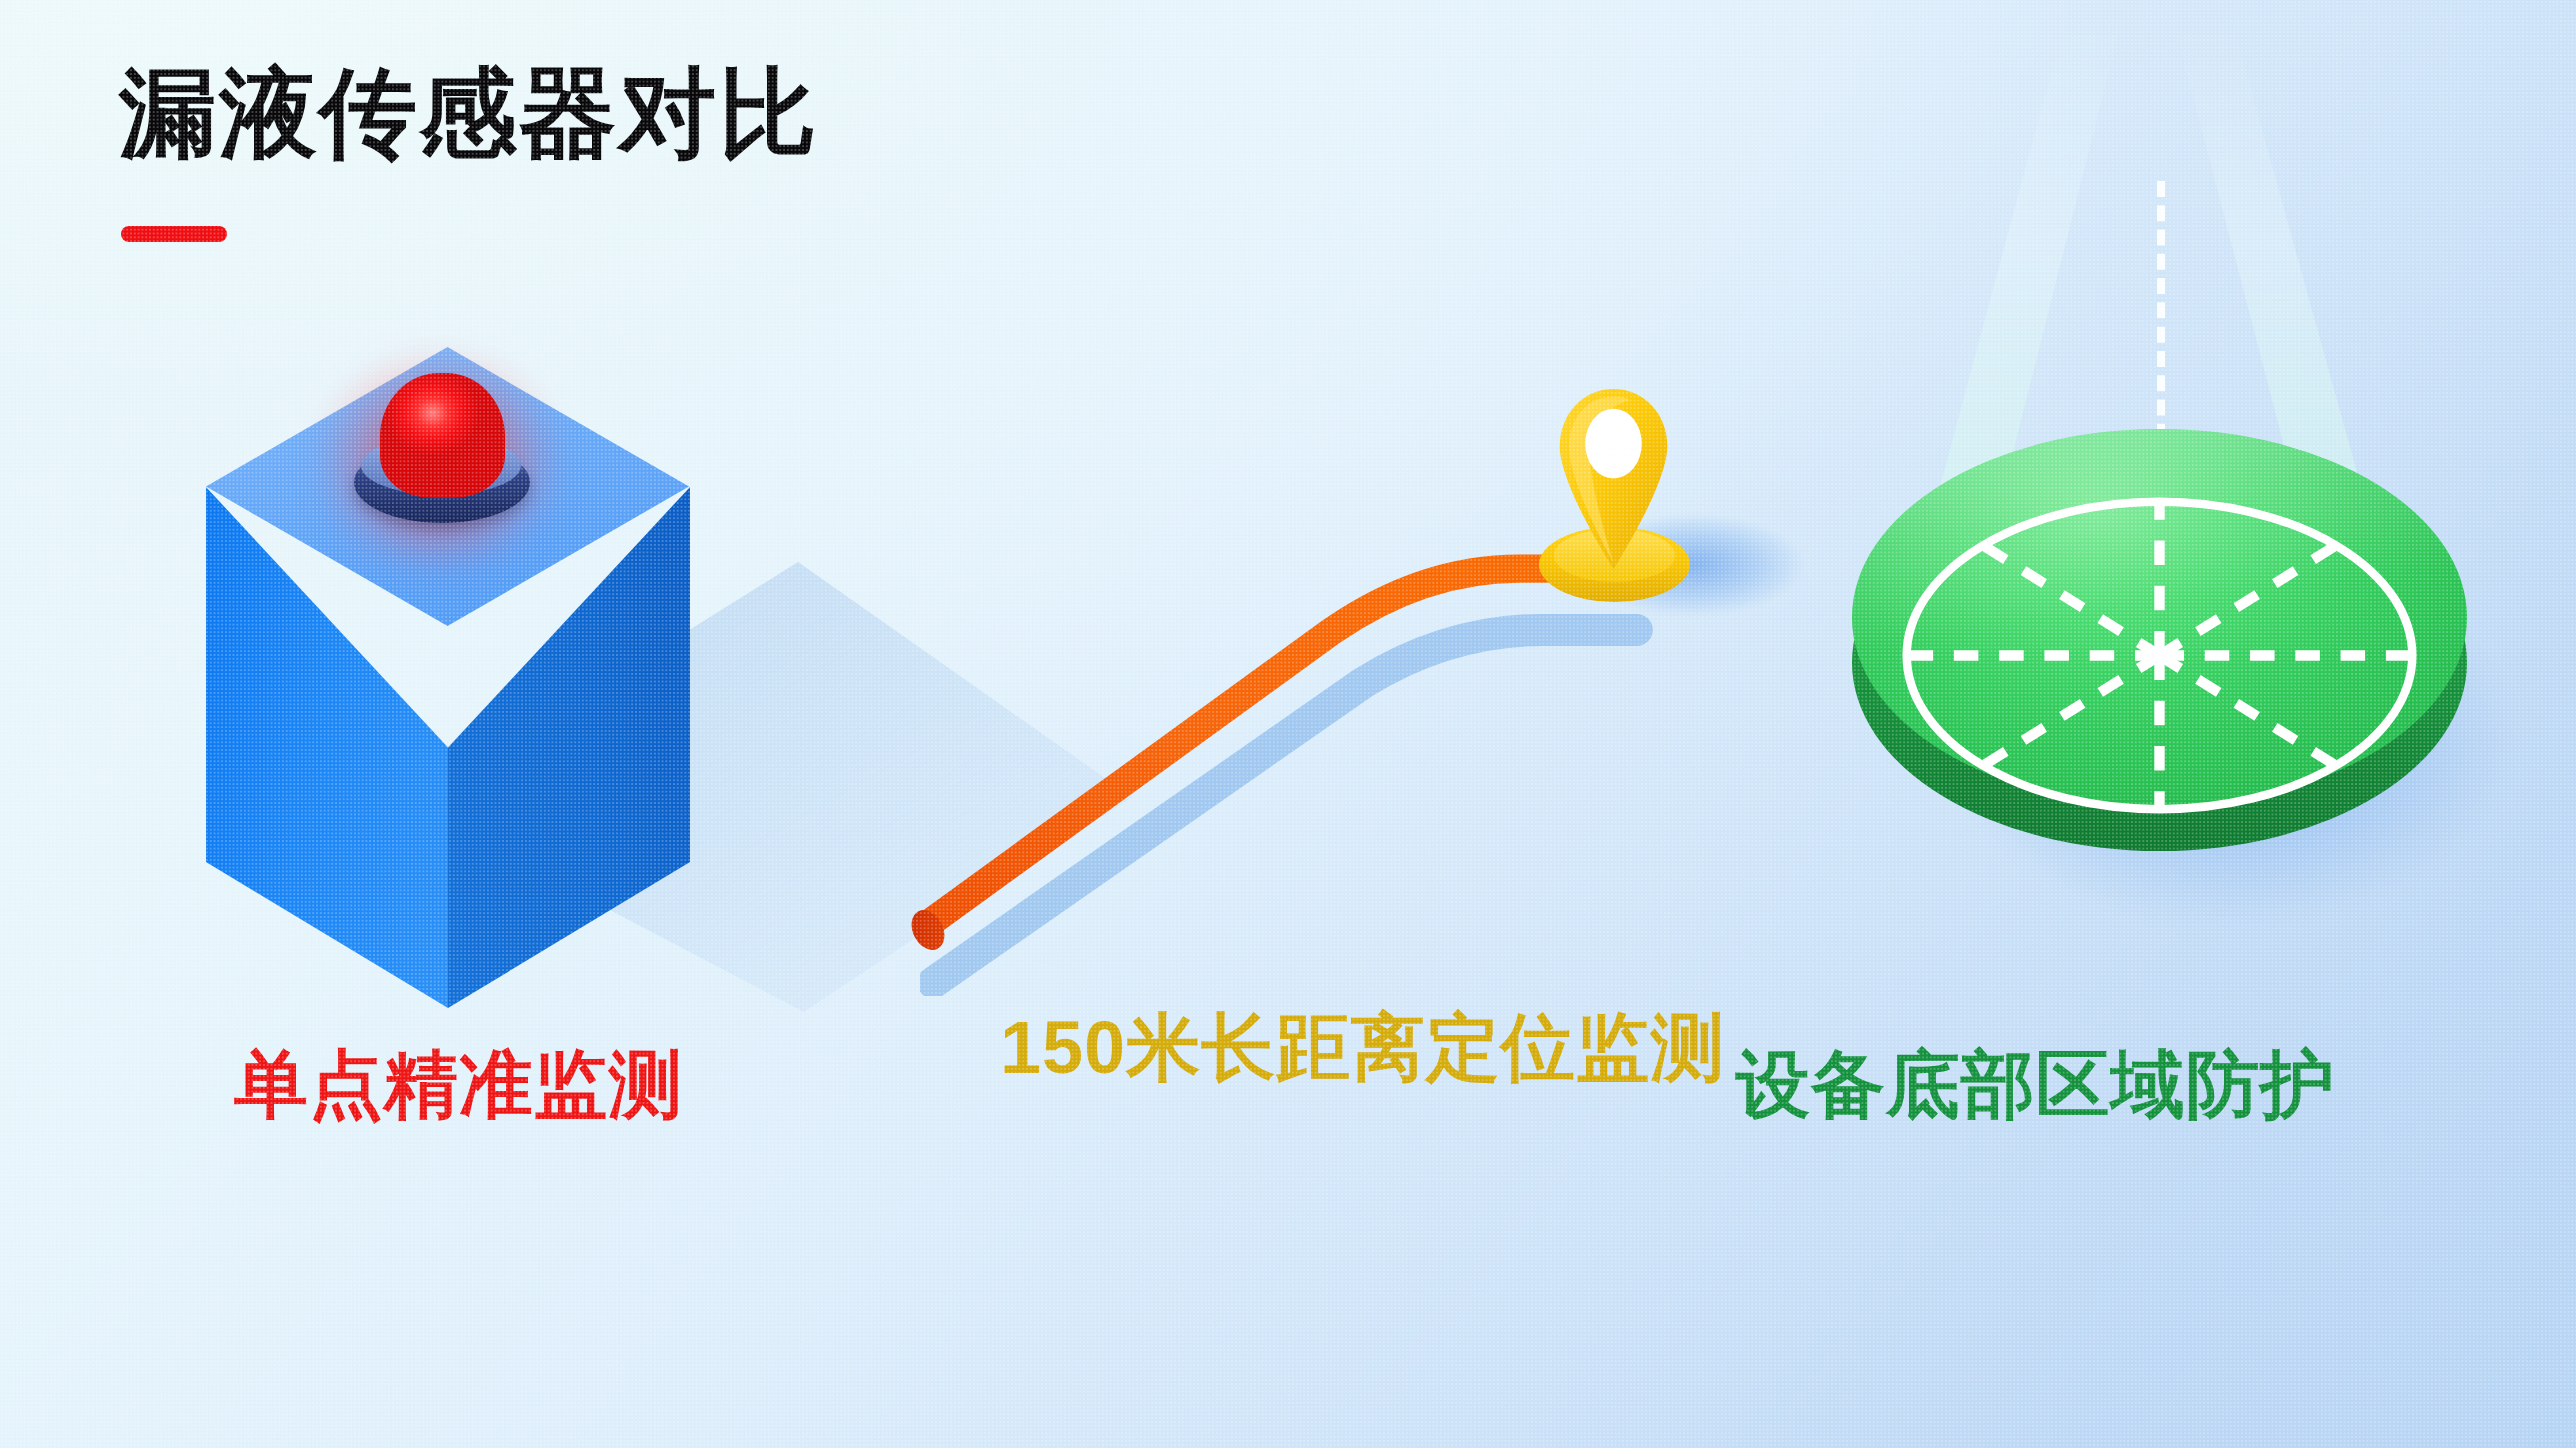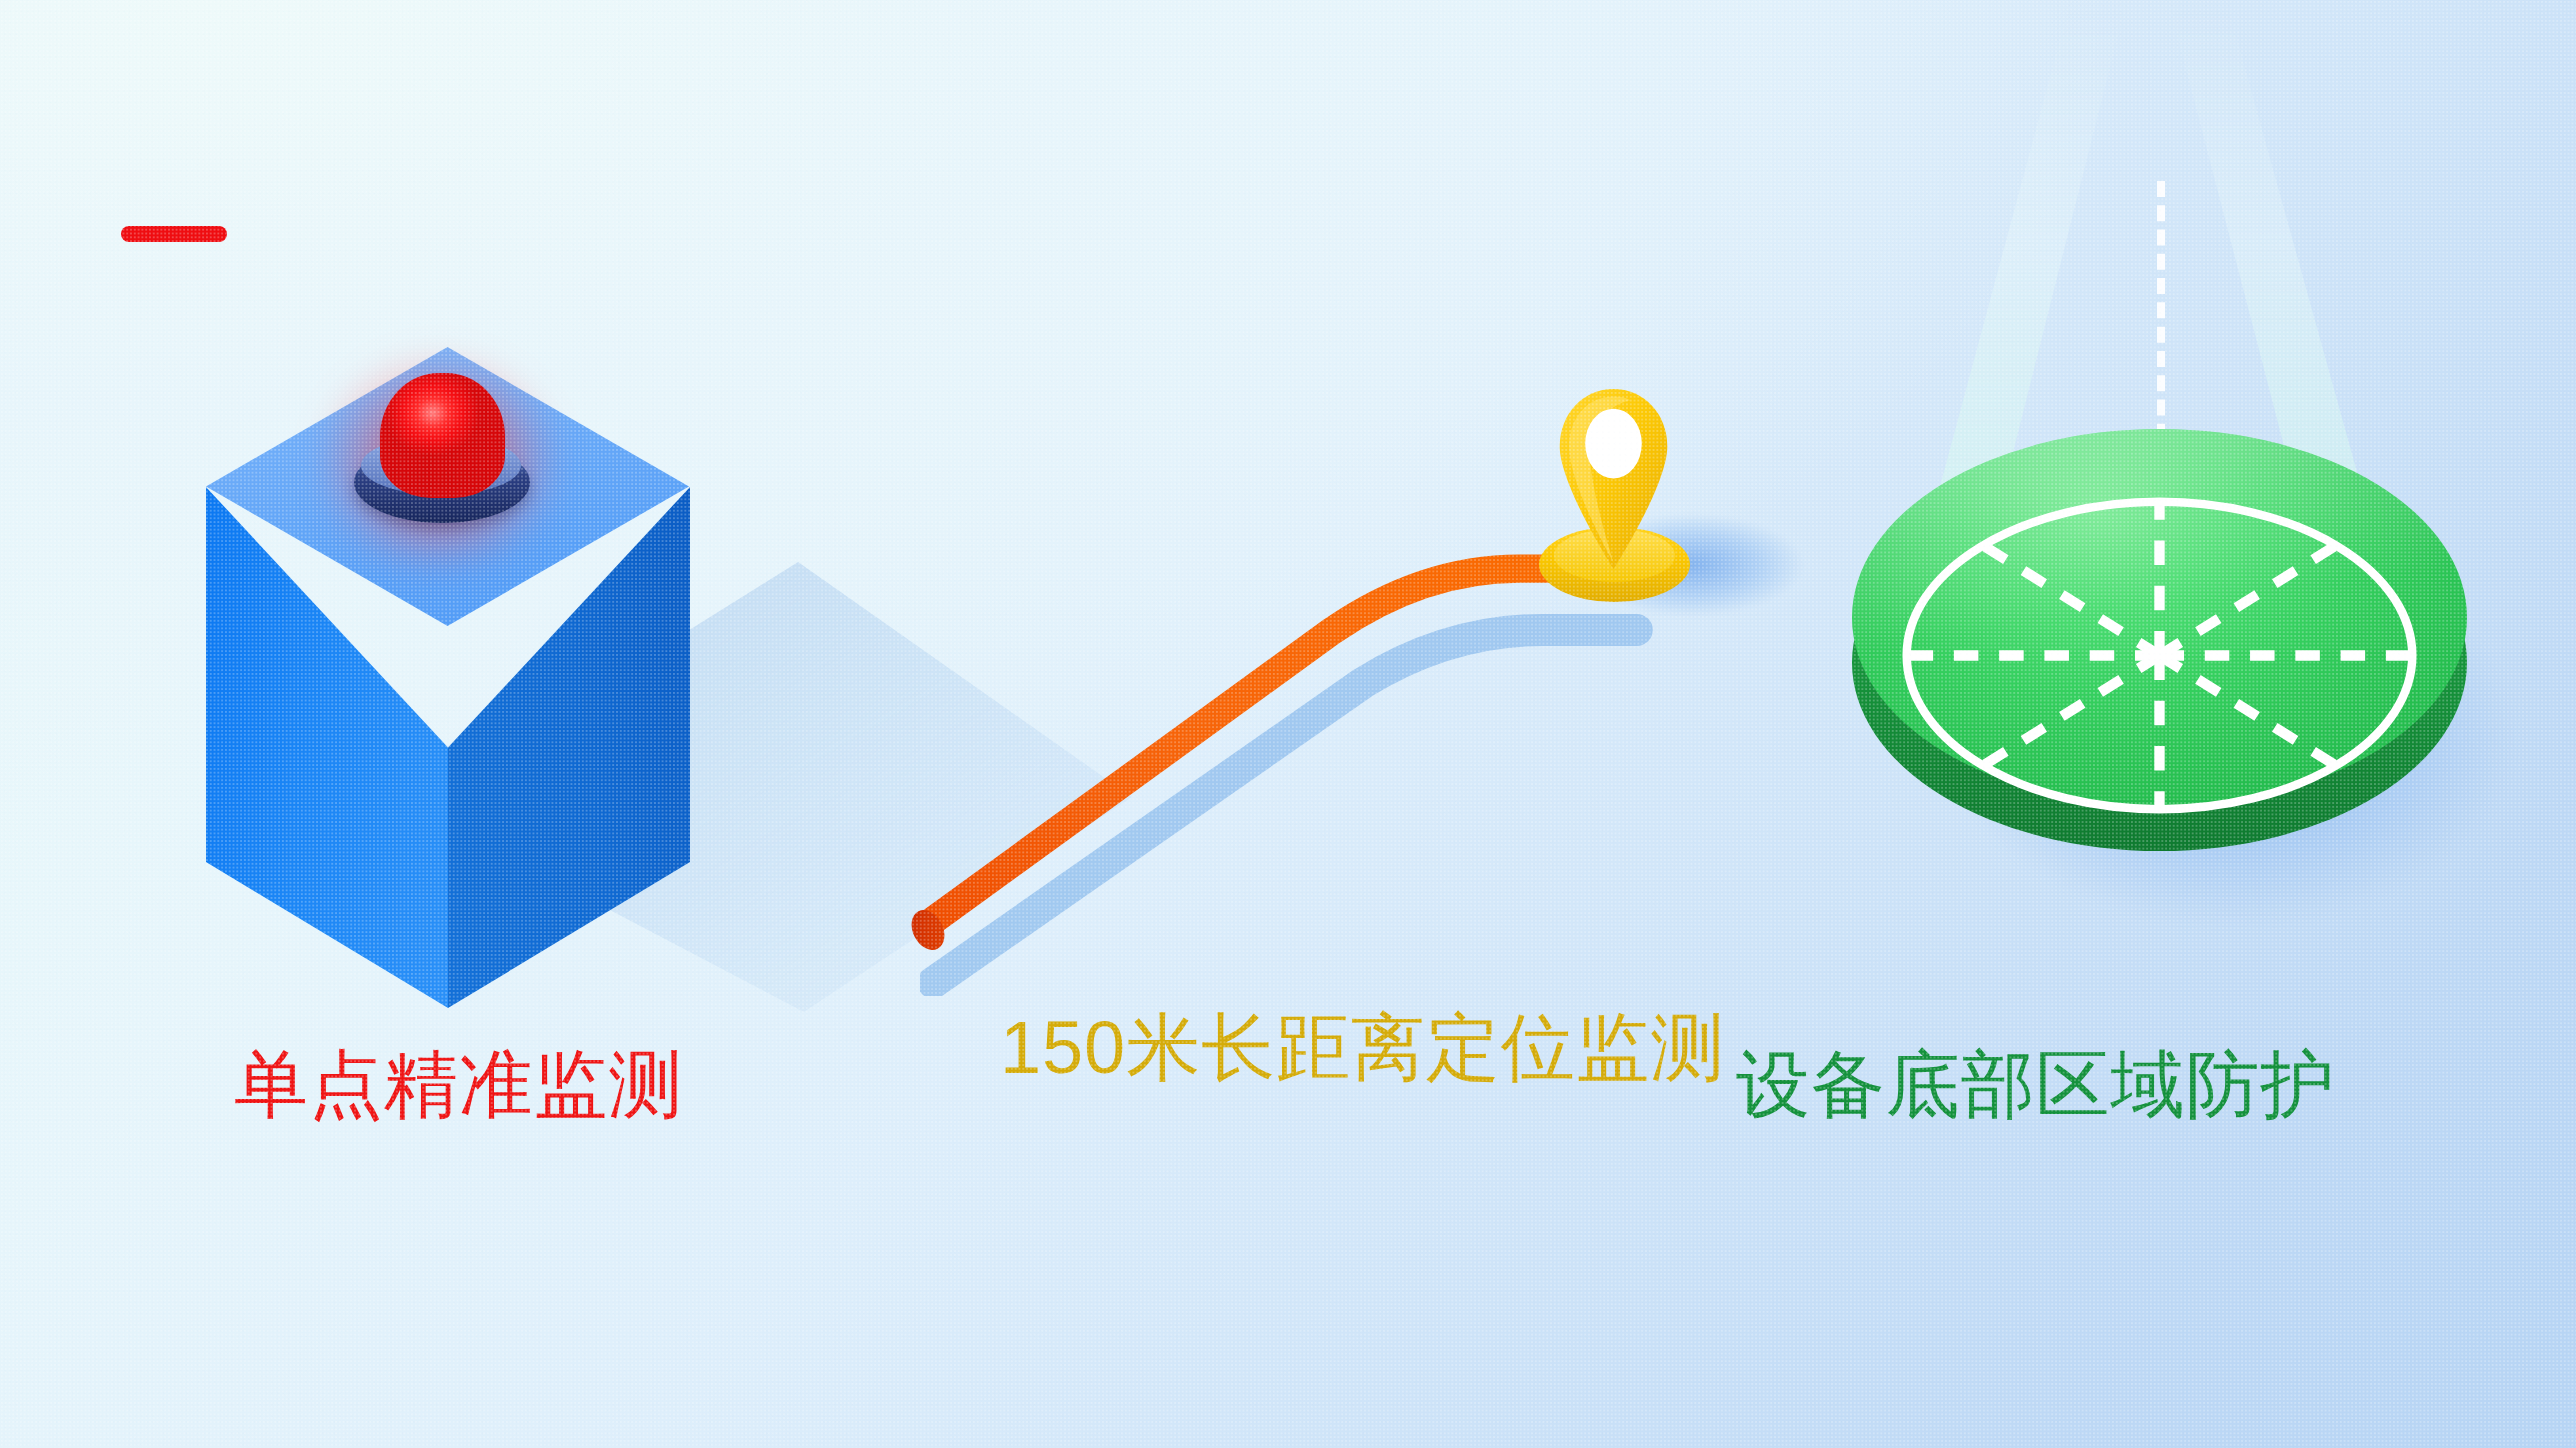--- a/index.html
+++ b/index.html
@@ -32,21 +32,21 @@
     letter-spacing:1.9px;white-space:nowrap;
   }
   #accent-bar{
     position:absolute;left:121px;top:226px;width:106px;height:16px;
     border-radius:8.5px;background:#ef0d11;
   }
 
   
   .panel{position:absolute;top:0;height:1448px;}
   .caption{
-    position:absolute;white-space:nowrap;font-weight:400;
+    position:absolute;white-space:nowrap;font-weight:700;
     font-size:74px;letter-spacing:0.9px;text-align:right;
   }
 
   
   #cube-shadow{
     position:absolute;left:566px;top:552px;width:566px;height:500px;
     background:linear-gradient(150deg, rgba(150,190,235,.46), rgba(170,205,240,.18) 70%, rgba(180,210,240,0));
     clip-path:polygon(41% 2%, 100% 49%, 58% 80%, 42% 92%, 0% 67%, 0% 31%);
     filter:blur(0.9px);
   }
@@ -163,20 +163,21 @@
     position:absolute;left:2157px;top:181px;width:0;height:283px;
     border-left:8.5px dashed rgba(255,255,255,.92);
   }
   #disc-caption{left:1736px;top:1036px;color:#13913c;}
 </style>
 </head>
 <body>
 
 <div id="stage">
 
+  <div id="title">漏液传感器对比</div>
   <div id="accent-bar"></div>
 
   <div class="panel">
     <div id="cube-shadow"></div>
     <div id="cube">
       <div id="cube-left"></div>
       <div id="cube-right"></div>
       <div id="cube-top"></div>
     </div>
     <div id="led-glow"></div>

